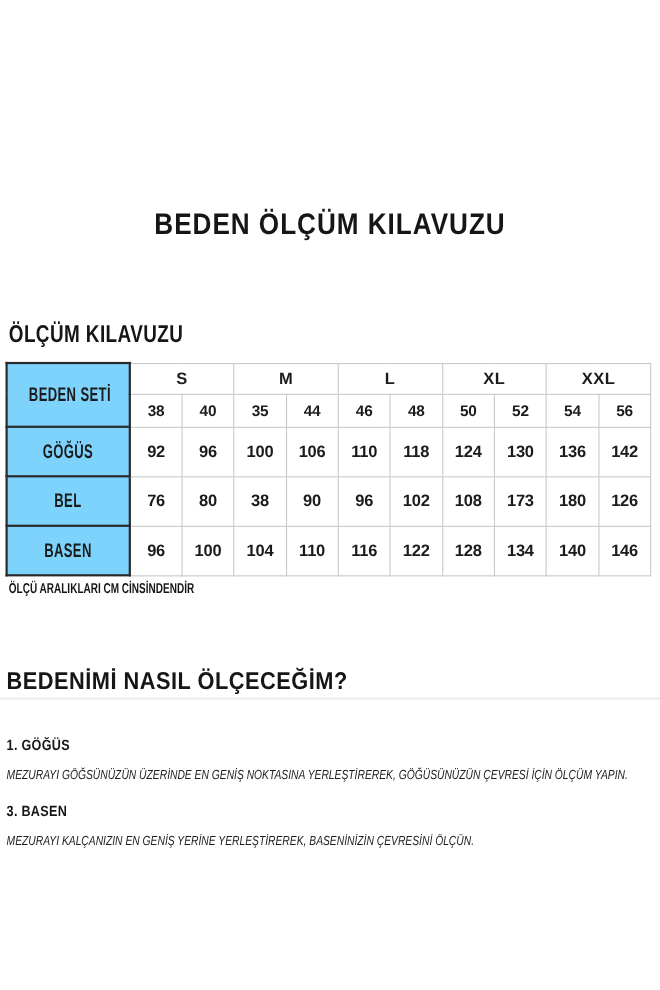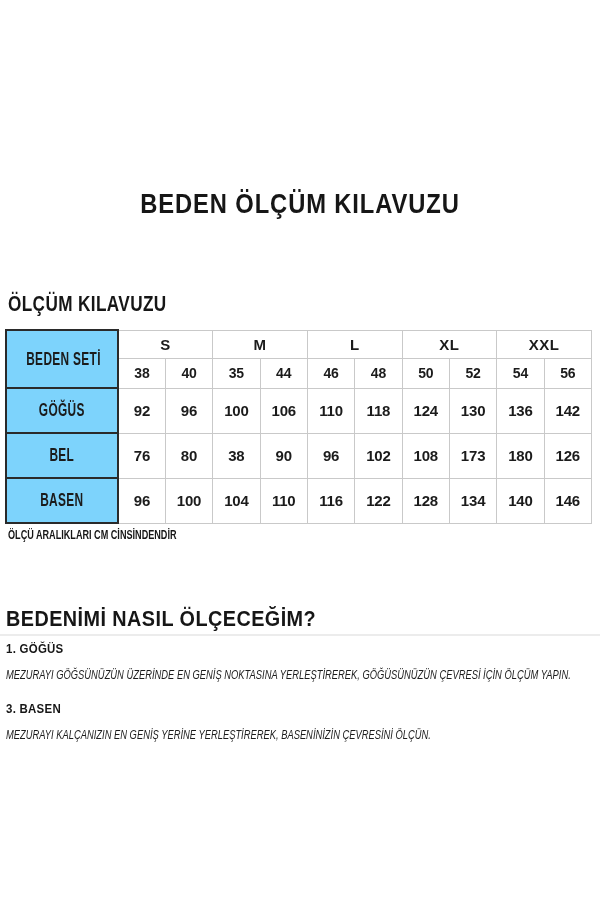--- a/index.html
+++ b/index.html
@@ -44,21 +44,21 @@
   .group-row th{height:27px;font-size:15px;letter-spacing:.5px;}
   .sizes-row td{height:29px;font-size:14px;letter-spacing:-.2px;}
   .data-row td{height:43px;font-size:15px;letter-spacing:-.2px;}
   
   .table-note{
     position:absolute;top:527px;left:8px;margin:0;
     font-size:13px;font-weight:bold;white-space:nowrap;
     transform:scaleX(.7);transform-origin:left center;
   }
   
-  .howto-sections{position:absolute;top:640px;left:6px;width:594px;}
+  .howto-sections{position:absolute;top:669px;left:6px;width:594px;}
   .howto-section{height:60px;}
   .sec-title{
     margin:0;font-size:13.5px;font-weight:bold;letter-spacing:.3px;line-height:17px;
     transform:scaleX(.85);transform-origin:left center;white-space:nowrap;
   }
   .howto-body{
     margin:11px 0 0 0;font-style:italic;font-size:12px;color:#1c1c1c;
     white-space:nowrap;transform-origin:left center;line-height:14px;
   }
   .squeeze-a{transform:scaleX(.78);}

